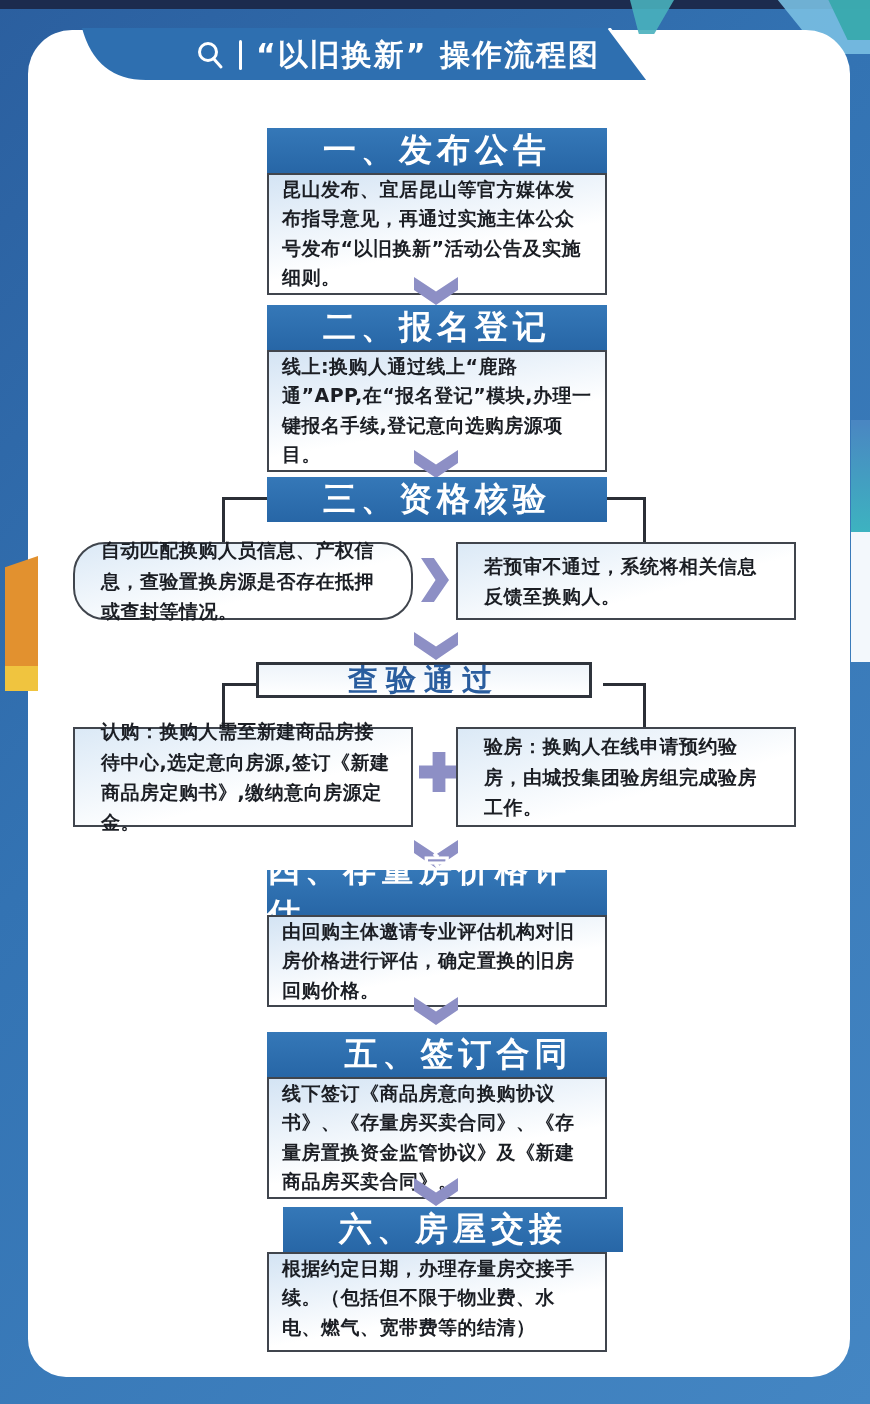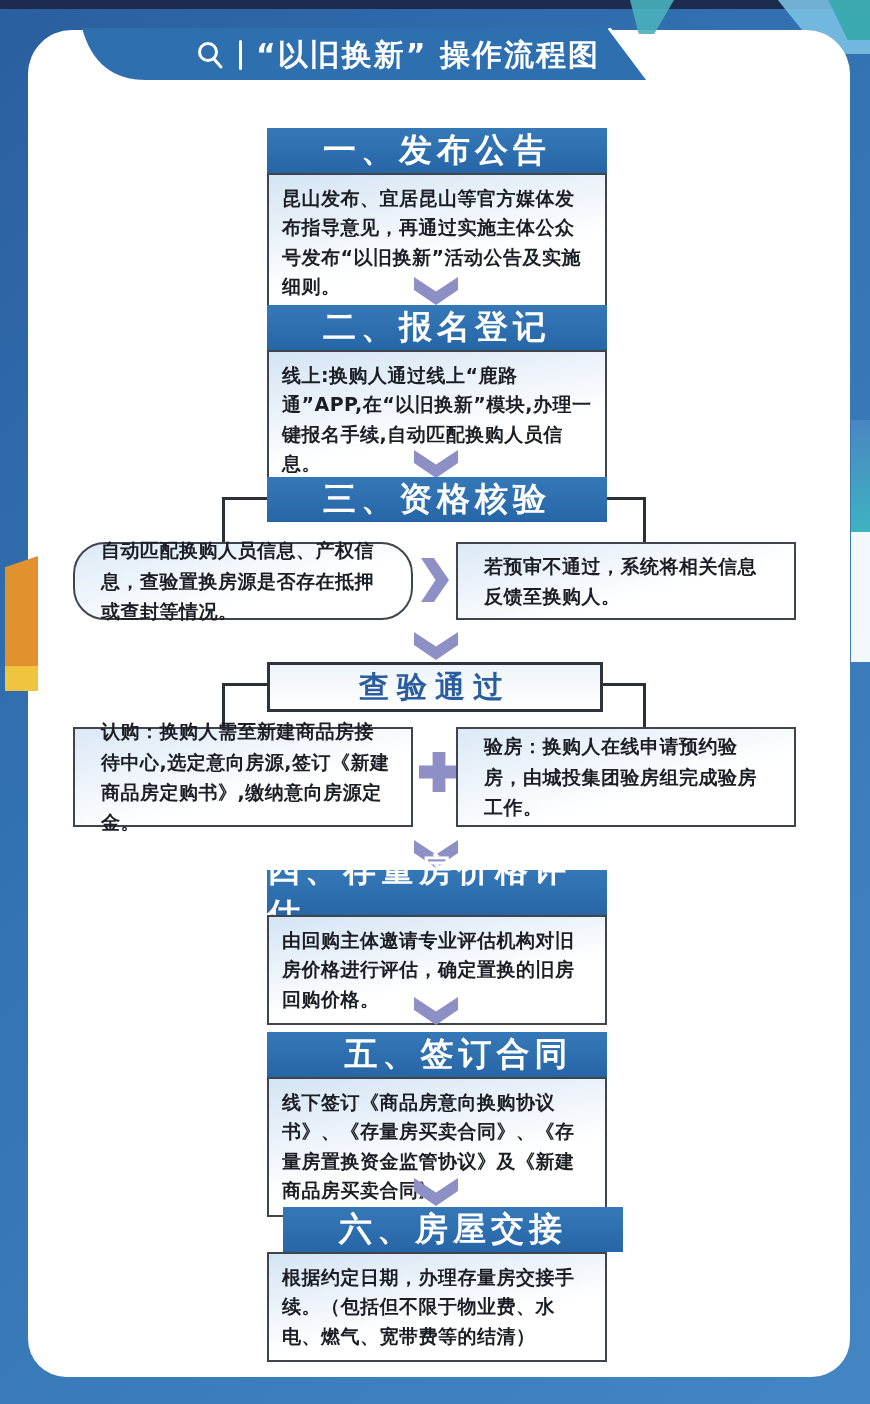--- a/index.html
+++ b/index.html
@@ -33,29 +33,29 @@
   .banner-sep { width:3px; height:30px; background:#ffffff; border-radius:2px; }
   .banner-title { color:#ffffff; font-size:30px; font-weight:700; letter-spacing:2px; white-space:nowrap; }
 
   .step-header { position:absolute; width:340px; height:45px;
     background:linear-gradient(180deg,#3578b8,#2766a6);
     color:#ffffff; font-size:33px; font-weight:700; letter-spacing:5px;
     display:flex; align-items:center; justify-content:center; }
   .step-body { position:absolute; width:340px;
     background:linear-gradient(170deg,#d4e4f4 0%,#ffffff 60%);
     border:2px solid #40454d; color:#1b1e24; font-weight:700;
-    font-size:19px; line-height:1.55; letter-spacing:.5px; padding:9px 13px; }
+    font-size:19px; line-height:1.55; letter-spacing:.5px; padding:0 13px; }
 
   .branch-box { position:absolute; width:340px;
     background:linear-gradient(165deg,#dbe9f6 0%,#ffffff 62%);
     border:2px solid #40454d; color:#1b1e24; font-weight:700;
     font-size:19px; line-height:1.6; letter-spacing:.5px;
     display:flex; align-items:center; padding:10px 20px 10px 26px; }
 
-  .milestone { position:absolute; left:267px; top:662px; width:336px; height:50px;
+  .milestone { position:absolute; left:256px; top:662px; width:336px; height:36px;
     background:linear-gradient(180deg,#eef4fa,#ffffff);
     border:3px solid #2f343c; color:#2a5d9e; font-size:30px; font-weight:700;
     letter-spacing:8px; display:flex; align-items:center; justify-content:center; }
 
   .chevron-down { position:absolute; width:44px; height:28px; background:#8d8fc5;
     clip-path:polygon(0 0,50% 52%,100% 0,100% 46%,50% 100%,0 46%); }
   .chevron-right { position:absolute; width:28px; height:44px; background:#8d8fc5;
     clip-path:polygon(0 0,52% 50%,0 100%,46% 100%,100% 50%,46% 0); }
   .plus-icon { position:absolute; width:40px; height:40px; background:#8d8fc5;
     clip-path:polygon(34% 0,66% 0,66% 34%,100% 34%,100% 66%,66% 66%,66% 100%,34% 100%,34% 66%,0 66%,0 34%,34% 34%); }
@@ -90,21 +90,21 @@
     </svg>
     <div class="banner-sep"></div>
     <span class="banner-title">“以旧换新” 操作流程图</span>
   </div>
 
   <div class="step-header" style="left:267px; top:128px;">一、发布公告</div>
   <div class="step-body" style="left:267px; top:173px; min-height:95px;">昆山发布、宜居昆山等官方媒体发布指导意见，再通过实施主体公众号发布“以旧换新”活动公告及实施细则。</div>
   <div class="chevron-down" style="left:414px; top:277px;"></div>
 
   <div class="step-header" style="left:267px; top:305px;">二、报名登记</div>
-  <div class="step-body" style="left:267px; top:350px; min-height:98px;">线上:换购人通过线上“鹿路通”APP,在“以旧换新”模块,办理一键报名手续,自动匹配换购人员信息。</div>
+  <div class="step-body" style="left:267px; top:350px; min-height:98px;">线上:换购人通过线上“鹿路通”APP,在“报名登记”模块,办理一键报名手续,登记意向选购房源项目。</div>
   <div class="chevron-down" style="left:414px; top:450px;"></div>
 
   <div class="h-line" style="left:223px; top:497px; width:44px;"></div>
   <div class="v-line" style="left:222px; top:497px; height:45px;"></div>
   <div class="h-line" style="left:607px; top:497px; width:38px;"></div>
   <div class="v-line" style="left:643px; top:497px; height:45px;"></div>
   <div class="step-header" style="left:267px; top:477px;">三、资格核验</div>
   <div class="branch-box" style="left:73px; top:542px; height:78px;border-radius:32px;">自动匹配换购人员信息、产权信息，查验置换房源是否存在抵押或查封等情况。</div>
   <div class="chevron-right" style="left:421px; top:558px;"></div>
   <div class="branch-box" style="left:456px; top:542px; height:78px;">若预审不通过，系统将相关信息反馈至换购人。</div>

